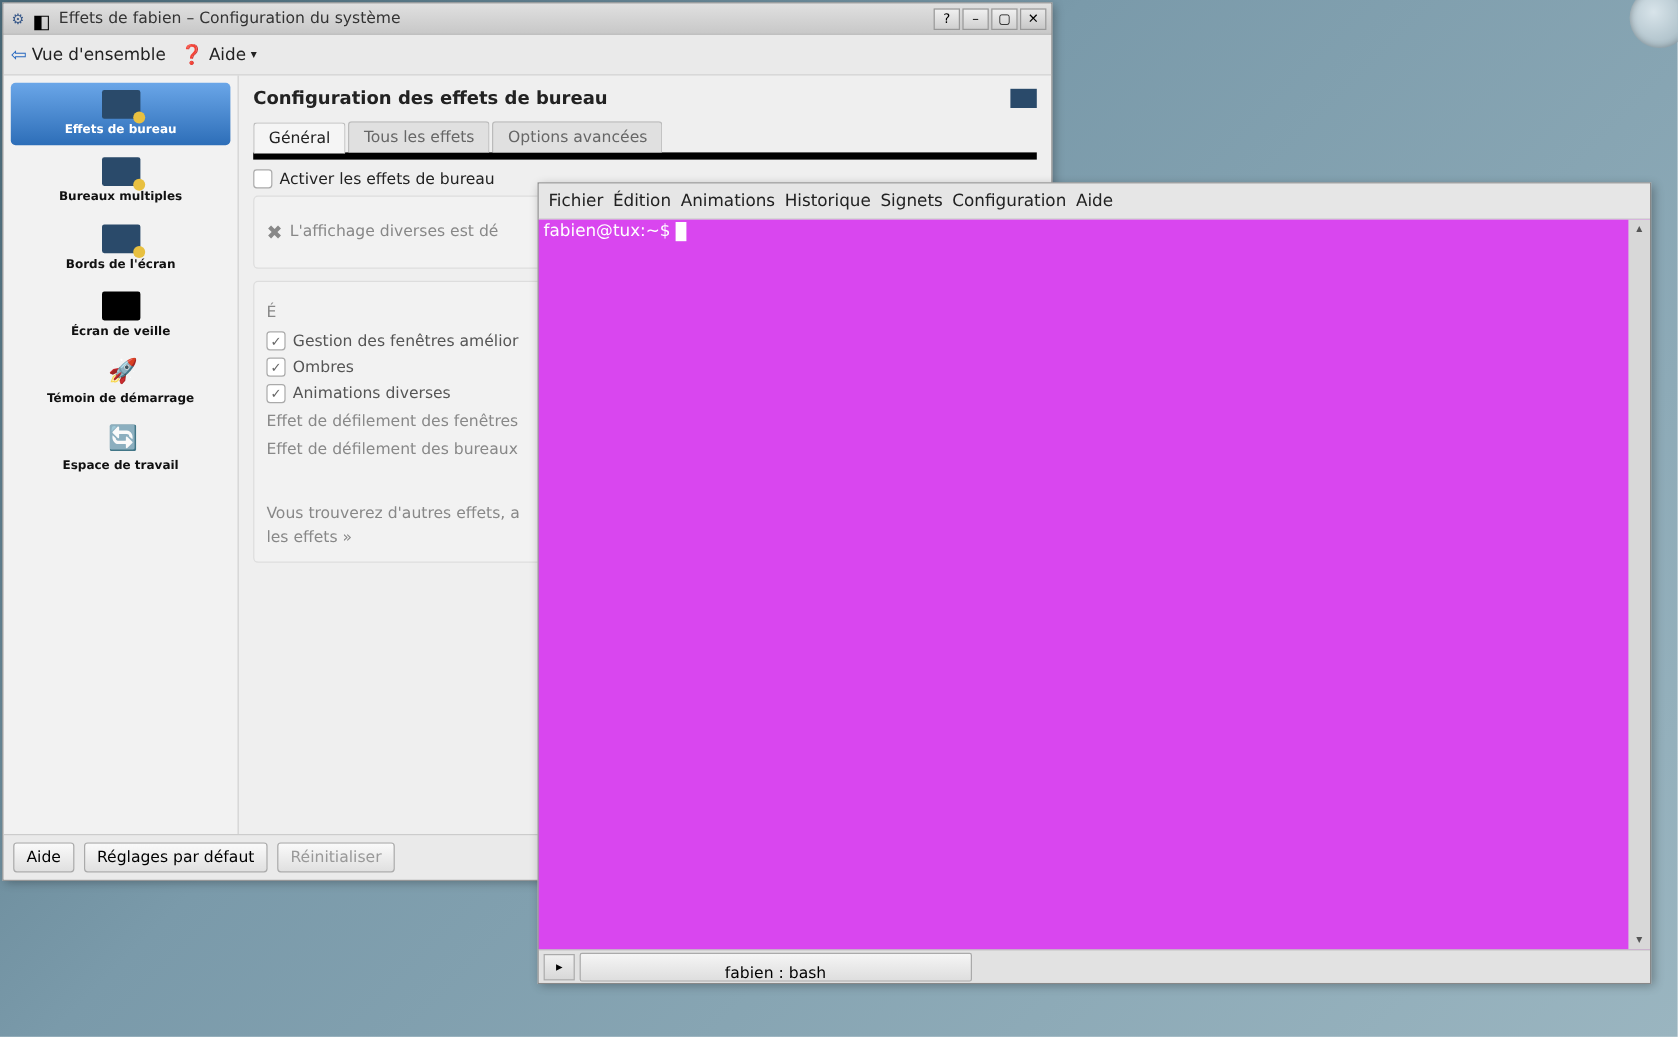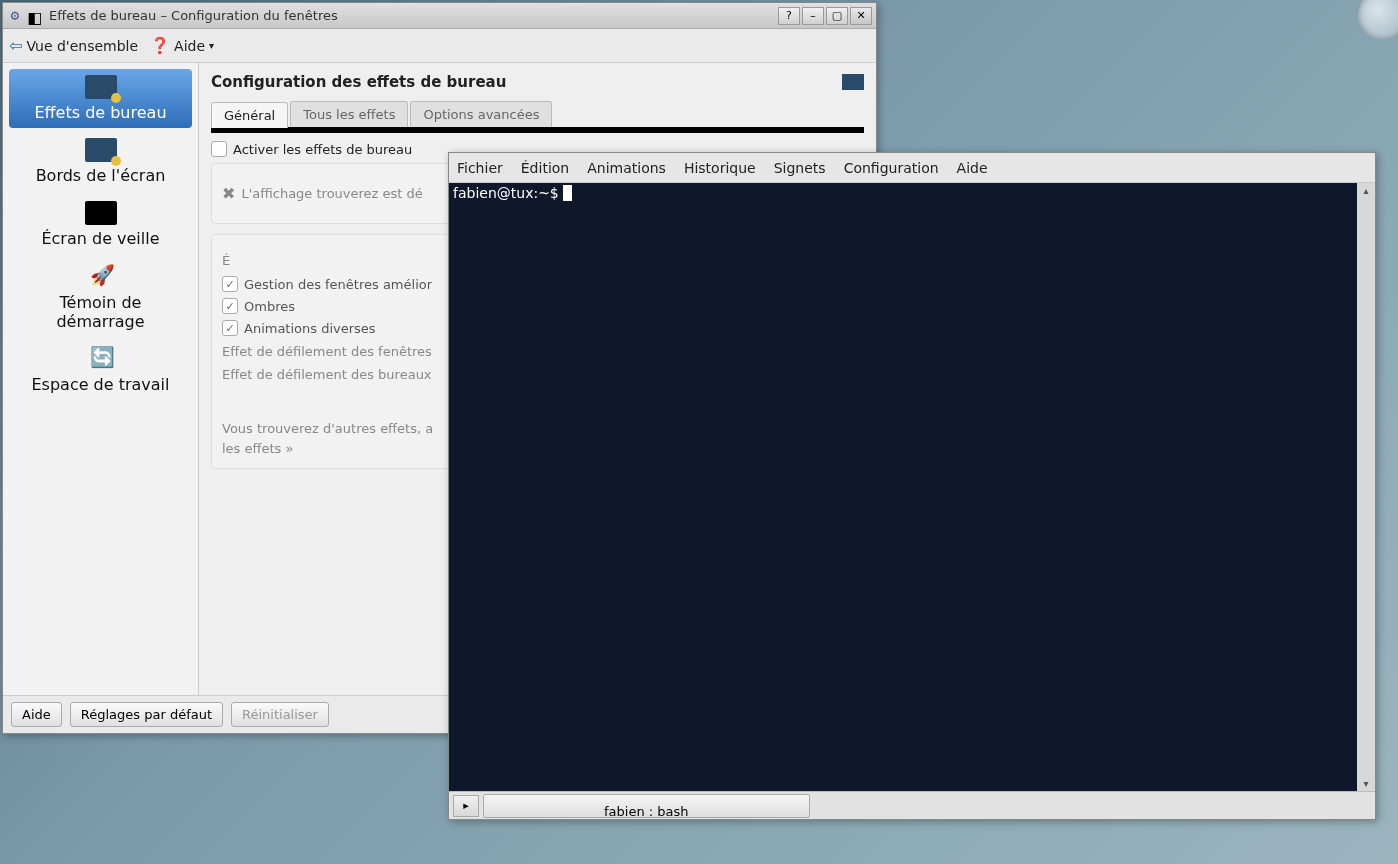--- a/index.html
+++ b/index.html
@@ -27,21 +27,21 @@
 .sidebar-item .sicon { width: 32px; height: 24px; margin: 0 auto 4px auto; background: #2a4a6a; border-radius: 2px; position: relative; }
 .sidebar-item .sicon::after { content:''; position:absolute; right:-4px; bottom:-4px; width:10px; height:10px; background:#e8c040; border-radius:50%; }
 .sidebar-item .sicon.screensaver { background:#000; }
 .sidebar-item .sicon.screensaver::after{ display:none; }
 .sidebar-item .sicon.rocket { background: transparent; }
 .sidebar-item .sicon.rocket::before { content:'🚀'; font-size:20px; position:absolute; left:6px; top:-2px;}
 .sidebar-item .sicon.rocket::after{display:none;}
 .sidebar-item .sicon.workspace{ background:transparent;}
 .sidebar-item .sicon.workspace::before{content:'🔄'; font-size:20px; position:absolute; left:6px; top:-2px; color:#e8a020;}
 .sidebar-item .sicon.workspace::after{display:none;}
-.sidebar-item .slabel { font-size: 16px; font-weight: normal; color: #111; line-height: 1.2; }
+.sidebar-item .slabel { font-size: 10px; font-weight: bold; color: #111; line-height: 1.2; }
 .sidebar-item.selected .slabel { color: #fff; }
 
 .main { flex: 1; padding: 10px 12px; background: #efefef; overflow: hidden; }
 .main-header { display: flex; align-items: center; margin-bottom: 10px; justify-content: space-between; }
 .main-header h2 { font-size: 15px; font-weight: bold; flex: 1; color: #222; }
 .main-header .hicon { width: 22px; height: 16px; background:#2a4a6a; }
 
 .tabs { display: flex; border-bottom: 6px solid #000000; margin-bottom: 8px; }
 .tab { padding: 5px 12px; border: 1px solid #bbb; border-bottom: none; background: #e0e0e0; margin-right: 2px; border-radius: 3px 3px 0 0; cursor: pointer; font-size: 13px; color: #666; }
 .tab.active { background: #f5f5f5; color: #222; position: relative; top: 1px; }
@@ -56,24 +56,24 @@
 
 .opt-label { color:#888; font-size:13px; margin: 8px 0; }
 .info-text { color:#888; font-size:13px; line-height:1.5; margin-top:14px;}
 
 .footer { height: 38px; background: #eaeaea; border-top: 1px solid #ccc; display: flex; align-items: center; padding: 0 8px; gap: 8px; }
 .footer .btn { padding: 4px 10px; background: linear-gradient(#fafafa,#e0e0e0); border: 1px solid #aaa; border-radius: 3px; cursor: pointer; font-size: 13px; }
 .footer .btn.disabled { color: #999; }
 
 
 .window.terminal { left: 448px; top: 152px; width: 928px; height: 668px; background: #eaeaea; }
-.menubar { height: 30px; background: #e6e6e6; display: flex; align-items: center; padding: 0 8px; gap: 18px; border-bottom: 1px solid #ccc; }
+.menubar { height: 30px; background: #e6e6e6; display: flex; align-items: center; padding: 0 8px; gap: 8px; border-bottom: 1px solid #ccc; }
 .menubar .mitem { font-size: 14px; color: #222; cursor: pointer; }
 
-.term-body { background: #0f172a; height: calc(100% - 30px - 28px); position: relative; display:flex;}
+.term-body { background: #d946ef; height: calc(100% - 30px - 28px); position: relative; display:flex;}
 .term-text { color: #fff; font-family: "DejaVu Sans Mono", monospace; font-size: 14px; padding: 2px 4px; flex:1;}
 .term-prompt { color: #fff; }
 .term-cursor { display: inline-block; width: 9px; height: 16px; background: #fff; vertical-align: text-bottom; }
 
 .term-scroll { width: 18px; background: #d8d8d8; display:flex; flex-direction:column; align-items:center; justify-content:space-between;}
 .term-scroll .arr{ font-size:10px; color:#555; padding:2px 0; cursor:pointer;}
 
 .term-tabbar { height: 28px; background: #e2e2e2; display: flex; align-items: center; border-top: 1px solid #bbb; }
 .term-newtab { width: 26px; height: 22px; margin: 0 4px; background: linear-gradient(#f0f0f0,#d8d8d8); border:1px solid #aaa; display:flex; align-items:center; justify-content:center; font-size:11px; cursor:pointer;}
 .term-tab { height: 24px; padding: 12px 120px 0 120px; background: linear-gradient(#f5f5f5,#dedede); border:1px solid #aaa; border-radius:2px; display:flex; align-items:center; justify-content:center; font-size:13px; cursor:pointer;}
@@ -83,21 +83,21 @@
 </style>
 </head>
 <body>
 
 <div class="cashew"></div>
 
 <div class="window settings">
   <div class="titlebar">
     <span class="app-icon">⚙</span>
     <span class="pin-icon">◧</span>
-    <span class="title">Effets de bureau – Configuration du fenêtres</span>
+    <span class="title">Effets de fabien – Configuration du système</span>
     <span class="tbtn">?</span>
     <span class="tbtn">–</span>
     <span class="tbtn">▢</span>
     <span class="tbtn close">✕</span>
   </div>
 
   <div class="toolbar">
     <div class="tool">
       <span class="ticon" style="color:#2a6ac0;">⇦</span>
       <span>Vue d'ensemble</span>
@@ -110,20 +110,24 @@
   </div>
 
   <div class="content">
     <div class="sidebar">
       <div class="sidebar-item selected">
         <div class="sicon"></div>
         <div class="slabel">Effets de bureau</div>
       </div>
       <div class="sidebar-item">
         <div class="sicon"></div>
+        <div class="slabel">Bureaux multiples</div>
+      </div>
+      <div class="sidebar-item">
+        <div class="sicon"></div>
         <div class="slabel">Bords de l'écran</div>
       </div>
       <div class="sidebar-item">
         <div class="sicon screensaver"></div>
         <div class="slabel">Écran de veille</div>
       </div>
       <div class="sidebar-item">
         <div class="sicon rocket"></div>
         <div class="slabel">Témoin de démarrage</div>
       </div>
@@ -146,21 +150,21 @@
       </div>
 
       <div class="checkbox-row top">
         <span class="cb"></span>
         <span>Activer les effets de bureau</span>
       </div>
 
       <div class="panel">
         <div class="disabled-note">
           <span class="xicon">✖</span>
-          <span>L'affichage trouverez est dé</span>
+          <span>L'affichage diverses est dé</span>
         </div>
       </div>
 
       <div class="panel">
         <div class="opt-label">É</div>
         <div class="checkbox-row">
           <span class="cb">✓</span>
           <span>Gestion des fenêtres amélior</span>
         </div>
         <div class="checkbox-row">

